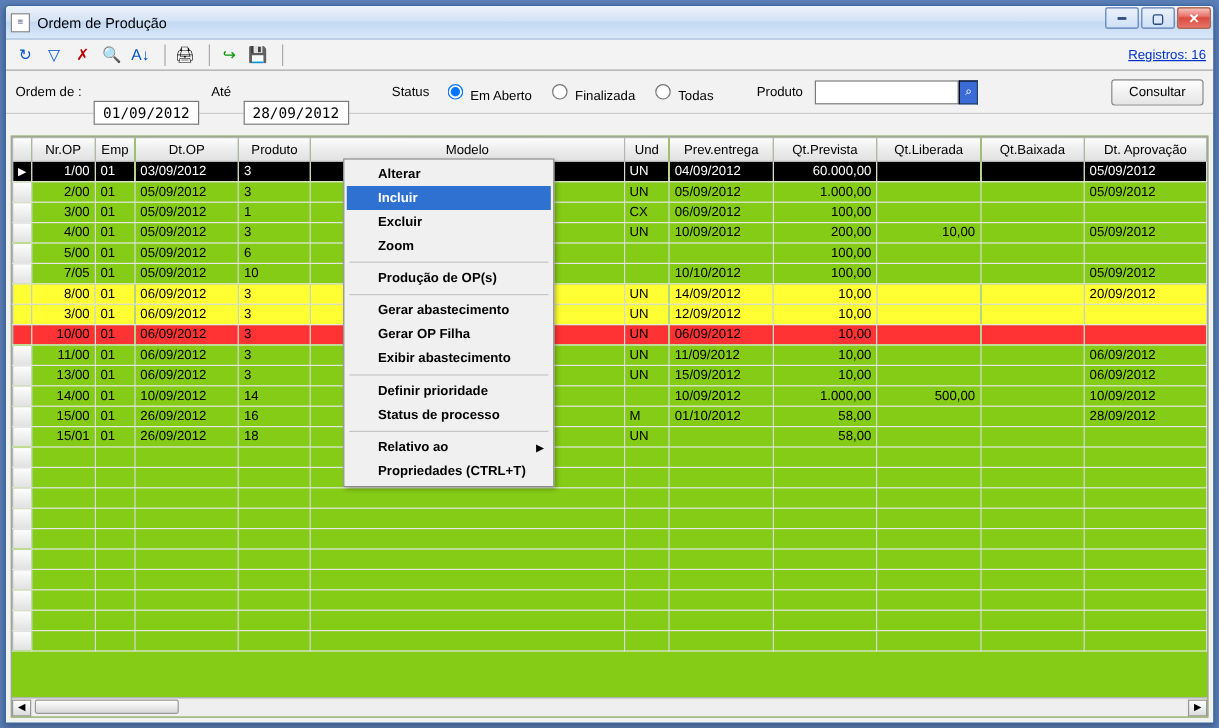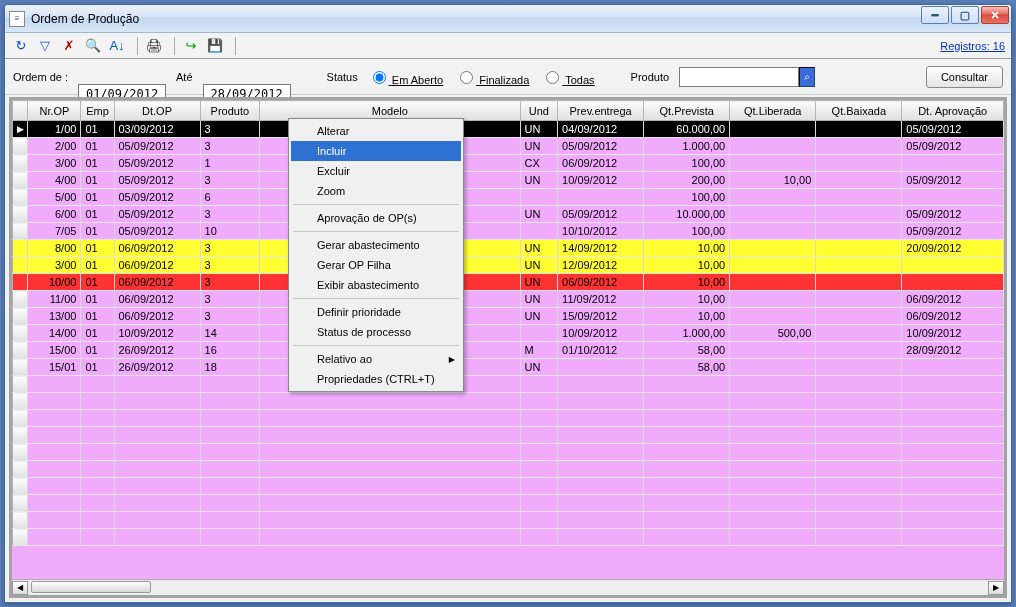--- a/index.html
+++ b/index.html
@@ -12,43 +12,43 @@
   .win-btn { width: 28px; height: 18px; margin-left: 2px; border: 1px solid #5a7eb8; border-radius: 2px; display:flex; align-items:center; justify-content:center; background: linear-gradient(#eaf1fb,#cfe0f6); color:#2b4c7c; font-weight:bold; font-size:11px; cursor:pointer;}
   .win-btn.close { background: linear-gradient(#f7c2bd,#e9736a 40%,#d94b3d 50%,#e9736a); color:#fff; border-color:#a42; }
   .toolbar-row { height: 26px; border-bottom: 1px solid #999; background: #f3f3f3; display: flex; align-items: center; padding: 0 6px; justify-content: space-between; }
   .toolbar { display: flex; align-items: center; }
   .tb-btn { width: 20px; height: 20px; margin-right: 4px; display:flex; align-items:center; justify-content:center; cursor:pointer; font-size:13px; }
   .tb-sep { width:1px; height:18px; background:#aaa; margin:0 6px; }
   .registros { color: #0033cc; text-decoration: underline; cursor:pointer; font-size:11px; }
   .filter-row { height: 36px; display:flex; align-items:center; padding: 4px 8px; gap: 10px; border-bottom:1px solid #ccc; background:#f2f2f2;}
   .filter-row label { margin-right: 0; }
   .date-input { width: 88px; height: 20px; text-align:center; font-family:monospace; font-size:12px; border:1px solid #7a7a7a;margin-top:34px; }
-  .radio-group { display:inline-flex; gap:12px; align-items:center;text-decoration:underline; }
+  .radio-group { display:inline-flex; gap:12px; align-items:center; }
   .text-input { width: 120px; height: 20px; border:1px solid #7a7a7a; }
   .lookup-btn { width:16px; height:20px; background:#3a6bd6; color:#fff; border:1px inset #246; display:flex; align-items:center; justify-content:center; font-size:10px; cursor:pointer;}
   .consultar-btn { height: 22px; padding: 0 14px; background: linear-gradient(#fefefe,#e5e5e5); border:1px solid #888; border-radius:3px; cursor:pointer;}
-  .grid-wrap { flex:1; overflow:hidden; position:relative; background:#f0abfc; margin: 2px 4px 4px 4px; border:3px solid #a3a3a3;}
+  .grid-wrap { flex:1; overflow:hidden; position:relative; background:#84cc16; margin: 18px 4px 4px 4px; border:1px solid #a3a3a3;}
   .grid { width: 100%; border-collapse: collapse; table-layout: fixed; }
   .grid th { background: linear-gradient(#fdfdfd,#ececec 50%,#e1e1e1); border:1px solid #b5b5b5; height:20px; font-weight:normal; padding:0 4px; overflow:hidden; white-space:nowrap; }
   .grid td { border-right:1px solid #d8d8d8; border-bottom:1px solid #e6e6e6; height:17px; padding:0 4px; overflow:hidden; white-space:nowrap; }
   .grid tbody tr.sel td { background:#000; color:#fff; }
   .grid tbody tr.yellow td { background:#ffff33; color:#000; }
   .grid tbody tr.red td { background:#ff3333; color:#000; }
   .row-marker { width:14px; min-width:14px; background:linear-gradient(#fdfdfd,#e1e1e1); border:1px solid #b5b5b5;}
   .col-nrop{width:48px;} .col-emp{width:30px;} .col-dtop{width:78px;} .col-prod{width:54px;}
   .col-modelo{width:236px;} .col-und{width:34px;} .col-prev{width:78px;}
   .col-qtprev{width:78px;} .col-qtlib{width:78px;} .col-qtbx{width:78px;} .col-dtapr{width:92px;}
   .num { text-align:right; }
   .empty-row td { height:17px; }
   .hscrollbar { height:16px; background:#eaeaea; border-top:1px solid #aaa; display:flex; align-items:center; }
   .hsb-btn { width:16px; height:14px; background:linear-gradient(#fff,#ddd); border:1px solid #999; display:flex; align-items:center; justify-content:center; font-size:8px; cursor:pointer;}
   .hsb-track { flex:1; height:14px; background:#efefef; position:relative; margin:0 1px;}
   .hsb-thumb { position:absolute; left:2px; top:0; width:120px; height:12px; background:linear-gradient(#fefefe,#d8d8d8); border:1px solid #999; border-radius:2px; margin-top:0;}
   .context-menu { position:absolute; left:276px; top:18px; width:176px; background:#f0f0f0; border:1px solid #8a8a8a; box-shadow:2px 2px 4px rgba(0,0,0,0.3); z-index:50; padding:2px;}
-  .cm-item { height:20px; display:flex; align-items:center; padding: 0 18px 0 26px; cursor:pointer; position:relative;}
+  .cm-item { height:20px; display:flex; align-items:center; padding: 0 18px 0 26px; cursor:pointer; position:relative;font-weight:bold;}
   .cm-item:hover,.cm-item.hl { background:#2f71d0; color:#fff; }
   .cm-sep { height:1px; background:#c5c5c5; margin:3px 2px; }
   .cm-arrow::after { content:"▶"; position:absolute; right:6px; font-size:8px; }
   .underline-first::first-letter { text-decoration: underline; }
   .row-ptr { color:#000; font-size:9px; text-align:center;}
 </style>
 </head>
 <body>
 
 <div class="window">
@@ -199,34 +199,20 @@
             <td></td>
             <td></td>
             <td></td>
             <td class="num">100,00</td>
             <td class="num"></td>
             <td class="num"></td>
             <td></td>
           </tr>
           <tr class="">
             <td class="row-marker row-ptr"></td>
-            <td class="num">6/00</td>
-            <td>01</td>
-            <td>05/09/2012</td>
-            <td>3</td>
-            <td></td>
-            <td>UN</td>
-            <td>05/09/2012</td>
-            <td class="num">10.000,00</td>
-            <td class="num"></td>
-            <td class="num"></td>
-            <td>05/09/2012</td>
-          </tr>
-          <tr class="">
-            <td class="row-marker row-ptr"></td>
             <td class="num">7/05</td>
             <td>01</td>
             <td>05/09/2012</td>
             <td>10</td>
             <td></td>
             <td></td>
             <td>10/10/2012</td>
             <td class="num">100,00</td>
             <td class="num"></td>
             <td class="num"></td>
@@ -486,21 +472,21 @@
           </tr>
         </tbody>
     </table>
 
     <div class="context-menu">
       <div class="cm-item underline-first">Alterar</div>
       <div class="cm-item hl underline-first">Incluir</div>
       <div class="cm-item underline-first">Excluir</div>
       <div class="cm-item underline-first">Zoom</div>
       <div class="cm-sep"></div>
-      <div class="cm-item">Aprovação de OP(s)</div>
+      <div class="cm-item">Produção de OP(s)</div>
       <div class="cm-sep"></div>
       <div class="cm-item underline-first">Gerar abastecimento</div>
       <div class="cm-item">Gerar OP Filha</div>
       <div class="cm-item">Exibir abastecimento</div>
       <div class="cm-sep"></div>
       <div class="cm-item underline-first">Definir prioridade</div>
       <div class="cm-item underline-first">Status de processo</div>
       <div class="cm-sep"></div>
       <div class="cm-item cm-arrow underline-first">Relativo ao</div>
       <div class="cm-item underline-first">Propriedades (CTRL+T)</div>

